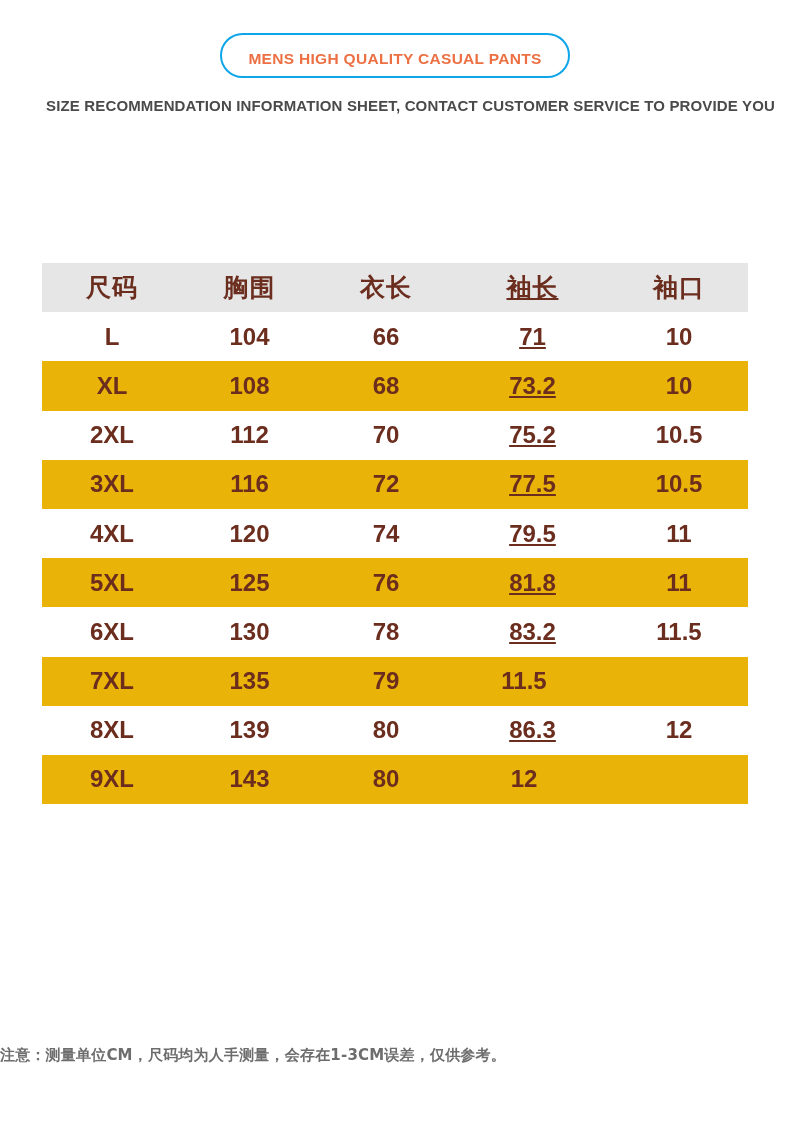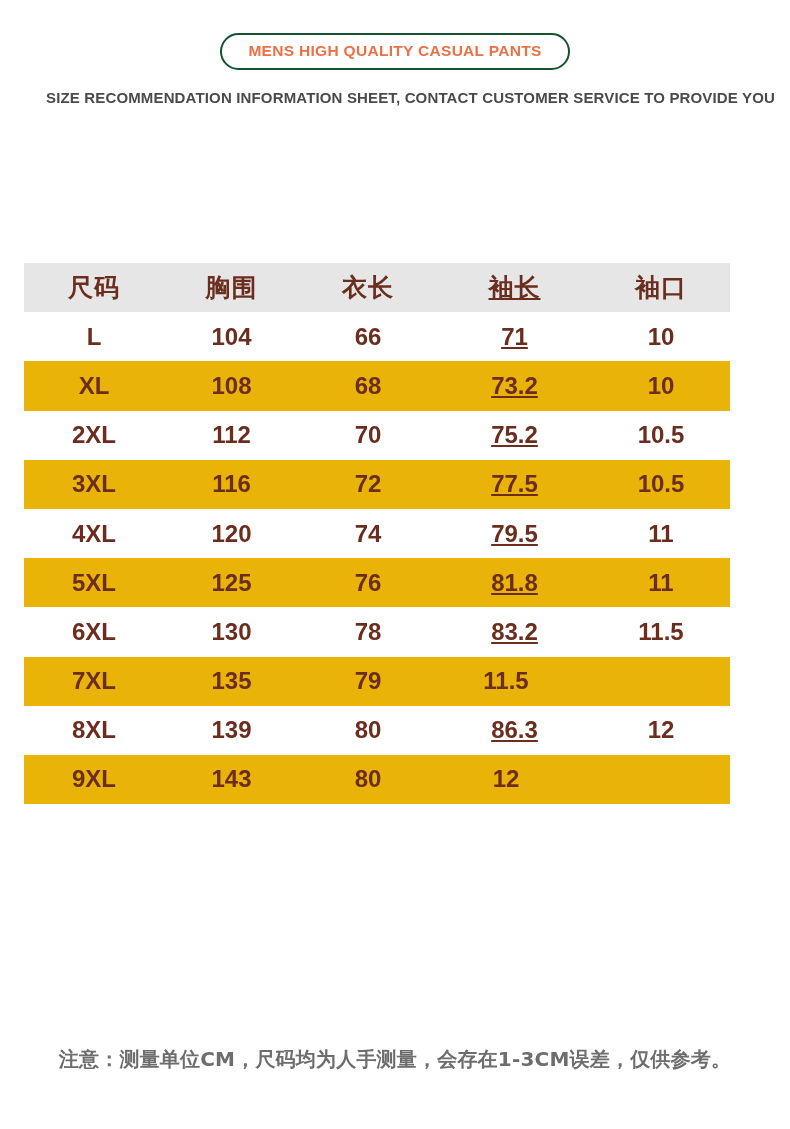--- a/index.html
+++ b/index.html
@@ -18,23 +18,23 @@
   
   .header {
     text-align: center;
   }
 
   .pill-wrap {
     padding-top: 33px;
   }
   .pill {
     display: inline-block;
-    border: 2px solid #14532d;
+    border: 2px solid #0ea5e9;
     border-radius: 999px;
-    padding: 8px 26px 9px 26px;
+    padding: 16px 26px 9px 26px;
     color: #ec7043;
     font-size: 15.5px;
     font-weight: 700;
     letter-spacing: 0.3px;
     line-height: 1;
     white-space: nowrap;
   }
 
   .main-title {
     margin-top: 14px;
@@ -58,21 +58,21 @@
     font-weight: 700;
     line-height: 1.55;
     letter-spacing: 0.15px;
     padding-left: 31px;
   }
   .subtitle .line2 { display: block; }
 
   
   .table {
     position: absolute;
-    left: 24px;
+    left: 42px;
     top: 263px;
     width: 706px;
   }
   .row {
     display: flex;
     align-items: center;
     height: 49.2px;
     background: #ffffff;
   }
   .row.alt { background: #eab308; }
@@ -99,23 +99,23 @@
   .c2 { width: 138px; }
   .c3 { width: 155px; text-decoration: underline; }
   .c4 { width: 138px; }
 
   
   .footnote {
     position: absolute;
     left: 0;
     top: 1046px;
     width: 790px;
-    text-align: center;
+    text-align: left;
     color: #6d6d6d;
-    font-size: 20px;
+    font-size: 15px;
     font-weight: 700;
     font-family: "DejaVu Sans", "Liberation Sans", sans-serif;
     letter-spacing: 0.2px;
   }
 </style>
 </head>
 <body>
 
 <div class="header">
   <div class="pill-wrap">

